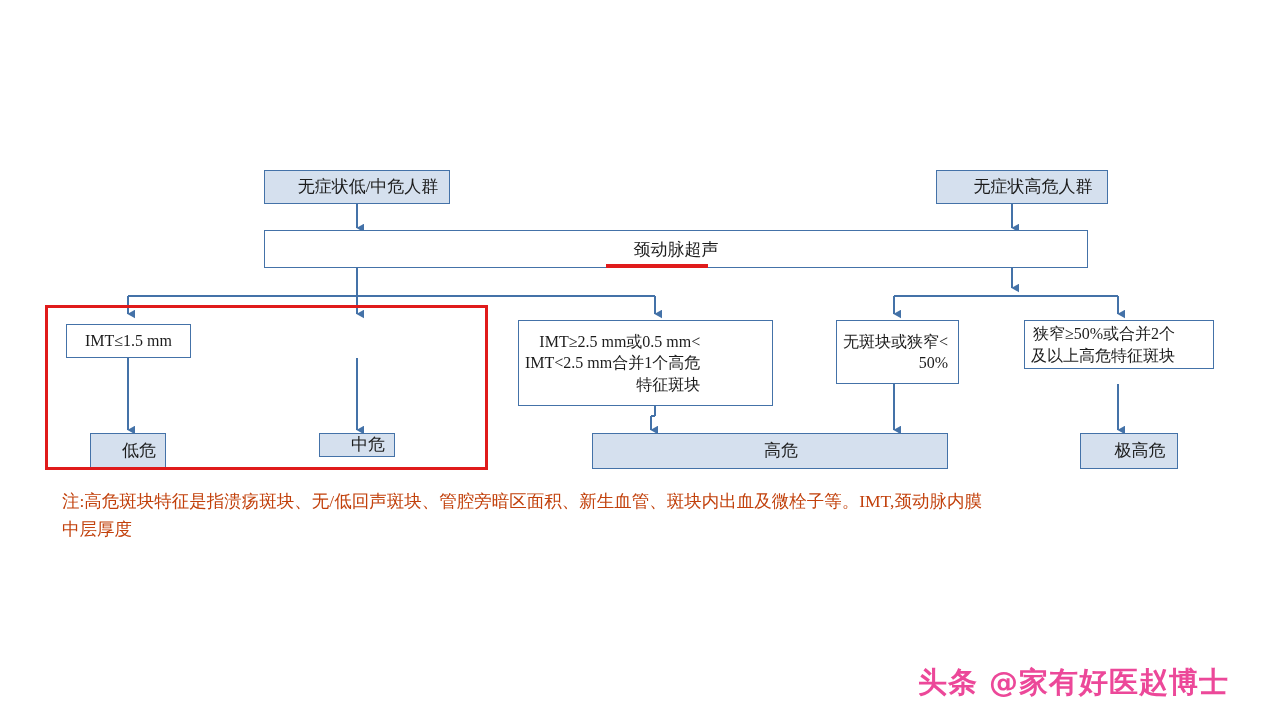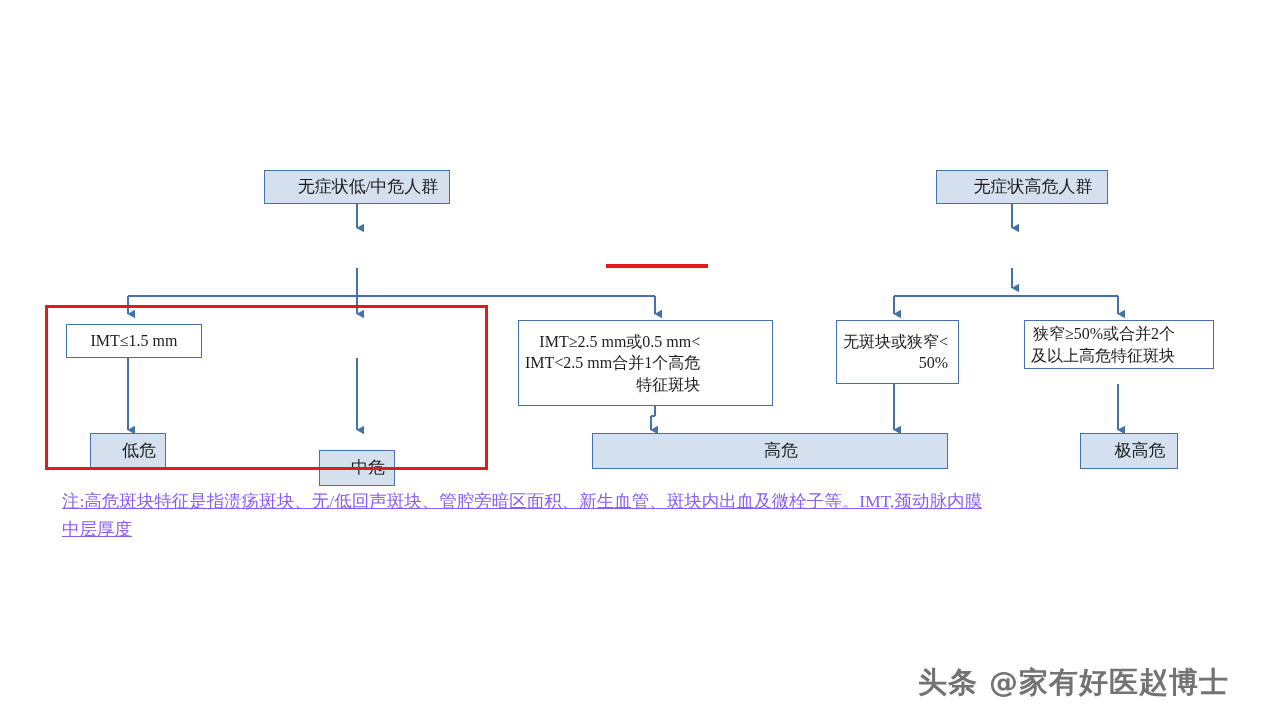--- a/index.html
+++ b/index.html
@@ -78,31 +78,30 @@
     border: 3.5px solid #e01b1b;
     background: transparent;
     pointer-events: none;
   }
   
   #footnote {
     position: absolute;
     font-family: "Liberation Serif", "DejaVu Serif", serif;
     font-size: 17.5px;
     line-height: 1.62;
-    color: #8b5cf6;
+    color: #c2410c;
     text-align: left;
-    text-decoration: underline;
   }
   
   #watermark {
     position: absolute;
     font-family: "DejaVu Sans", "Liberation Sans", sans-serif;
     font-size: 29px;
     font-weight: bold;
-    color: #737373;
+    color: #ec4899;
     letter-spacing: 1px;
     white-space: nowrap;
     text-shadow: 1px 1px 0 rgba(255,255,255,0.9);
   }
   svg#wires {
     position: absolute;
     left: 0; top: 0;
     width: 1280px;
     height: 720px;
     pointer-events: none;
@@ -147,38 +146,41 @@
       <line x1="894" y1="384" x2="894" y2="430" marker-end="url(#arrowhead)"></line>
 
       <line x1="1118" y1="384" x2="1118" y2="430" marker-end="url(#arrowhead)"></line>
     </g>
   </svg>
 
   <div class="node filled big" id="node-asymptomatic-low" style="left:264px; top:170px; width:186px; height:34px;">无症状低/中危人群</div>
 
   <div class="node filled big" id="node-asymptomatic-high" style="left:936px; top:170px; width:172px; height:34px;">无症状高危人群</div>
 
+  <div id="ultrasound-bar" style="left:264px; top:230px; width:824px; height:38px;">
+    <span id="ultrasound-label">颈动脉超声</span>
+  </div>
   <div id="ultrasound-underline" style="left:606px; top:264px; width:102px;"></div>
 
-  <div class="node" id="node-imt-low" style="left:66px; top:324px; width:136px; height:34px;">IMT≤1.5 mm</div>
+  <div class="node" id="node-imt-low" style="left:66px; top:324px; width:125px; height:34px;">IMT≤1.5 mm</div>
 
 
   <div class="node textleft" id="node-imt-high" style="left:518px; top:320px; width:255px; height:86px;">IMT≥2.5 mm或0.5 mm&lt;
 IMT&lt;2.5 mm合并1个高危
 特征斑块</div>
 
   <div class="node textleft" id="node-no-plaque" style="left:836px; top:320px; width:123px; height:64px;">无斑块或狭窄&lt;
 50%</div>
 
   <div class="node textleft" id="node-stenosis-high" style="left:1024px; top:320px; width:190px; height:49px;">狭窄≥50%或合并2个
 及以上高危特征斑块</div>
 
   <div class="node filled big" id="node-outcome-low" style="left:90px; top:433px; width:76px; height:36px;">低危</div>
 
-  <div class="node filled big" id="node-outcome-medium" style="left:319px; top:450px; width:76px; height:36px;">中危</div>
+  <div class="node filled big" id="node-outcome-medium" style="left:319px; top:433px; width:76px; height:24px;">中危</div>
 
   <div class="node filled big" id="node-outcome-high" style="left:592px; top:433px; width:356px; height:36px;">高危</div>
 
   <div class="node filled big" id="node-outcome-very-high" style="left:1080px; top:433px; width:98px; height:36px;">极高危</div>
 
   <div id="red-highlight" style="left:45px; top:305px; width:443px; height:165px;"></div>
 
   <div id="footnote" style="left:62px; top:487px; width:1160px;">
     <div>注:高危斑块特征是指溃疡斑块、无/低回声斑块、管腔旁暗区面积、新生血管、斑块内出血及微栓子等。IMT,颈动脉内膜</div>
     <div>中层厚度</div>

